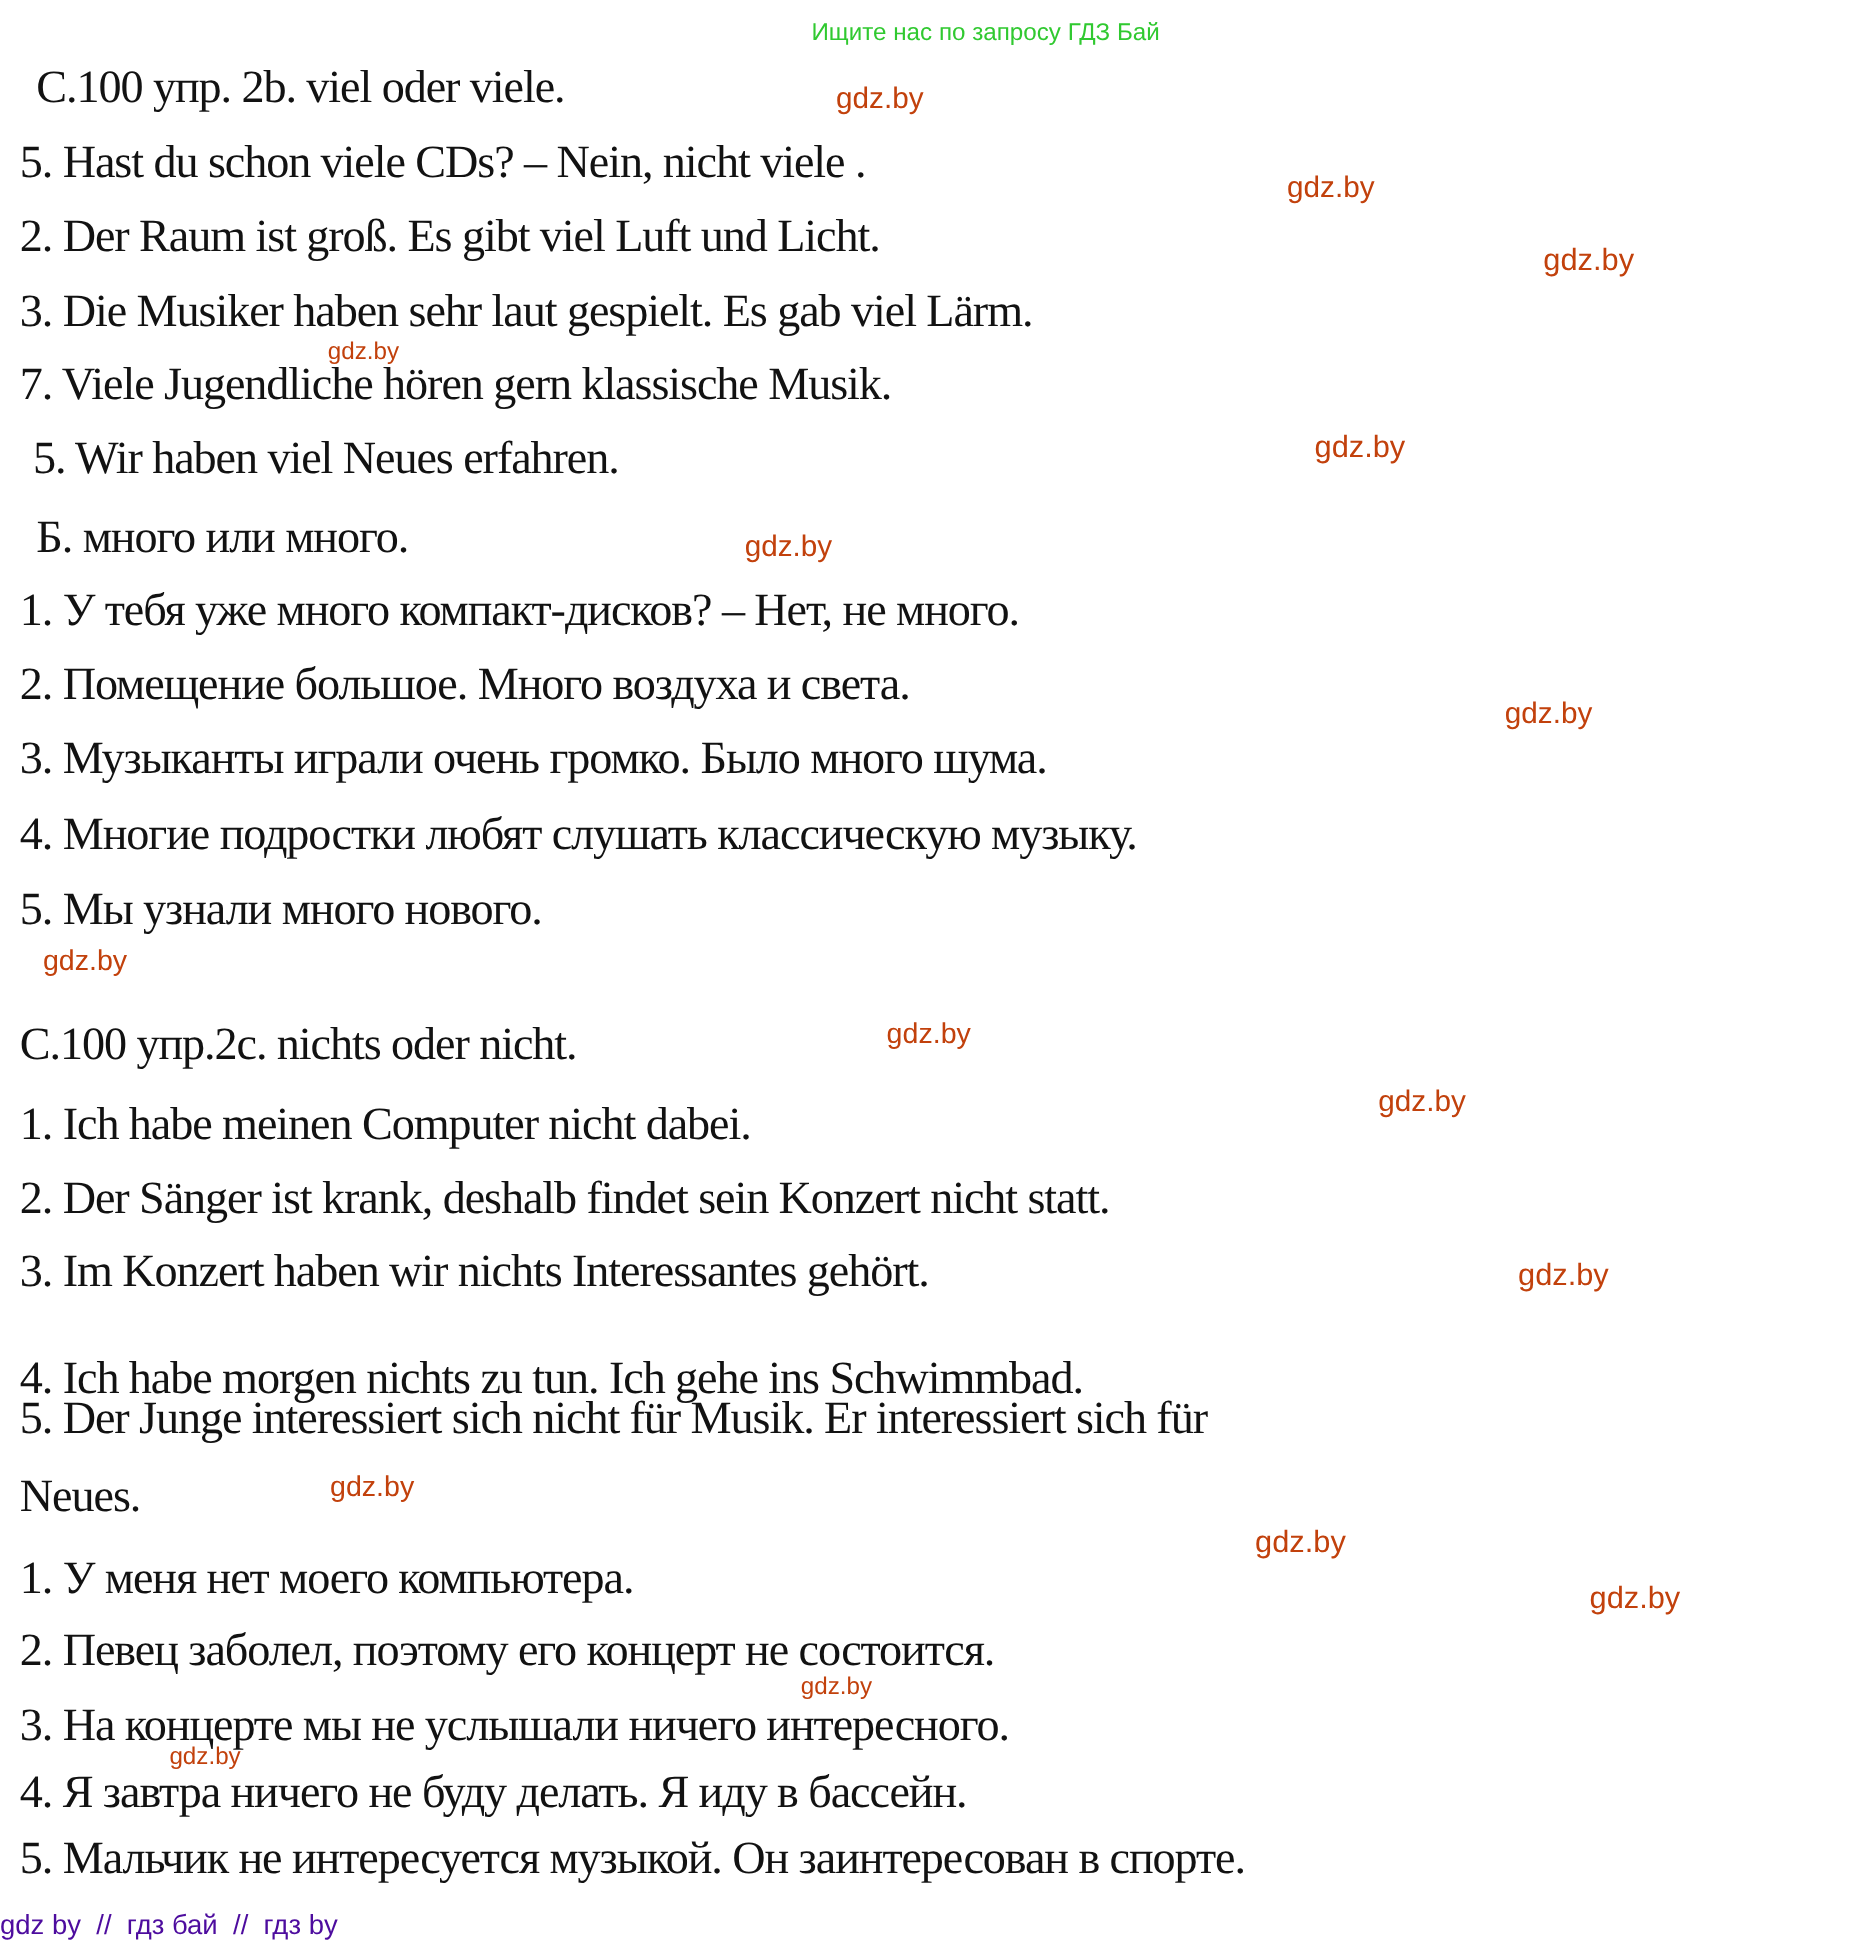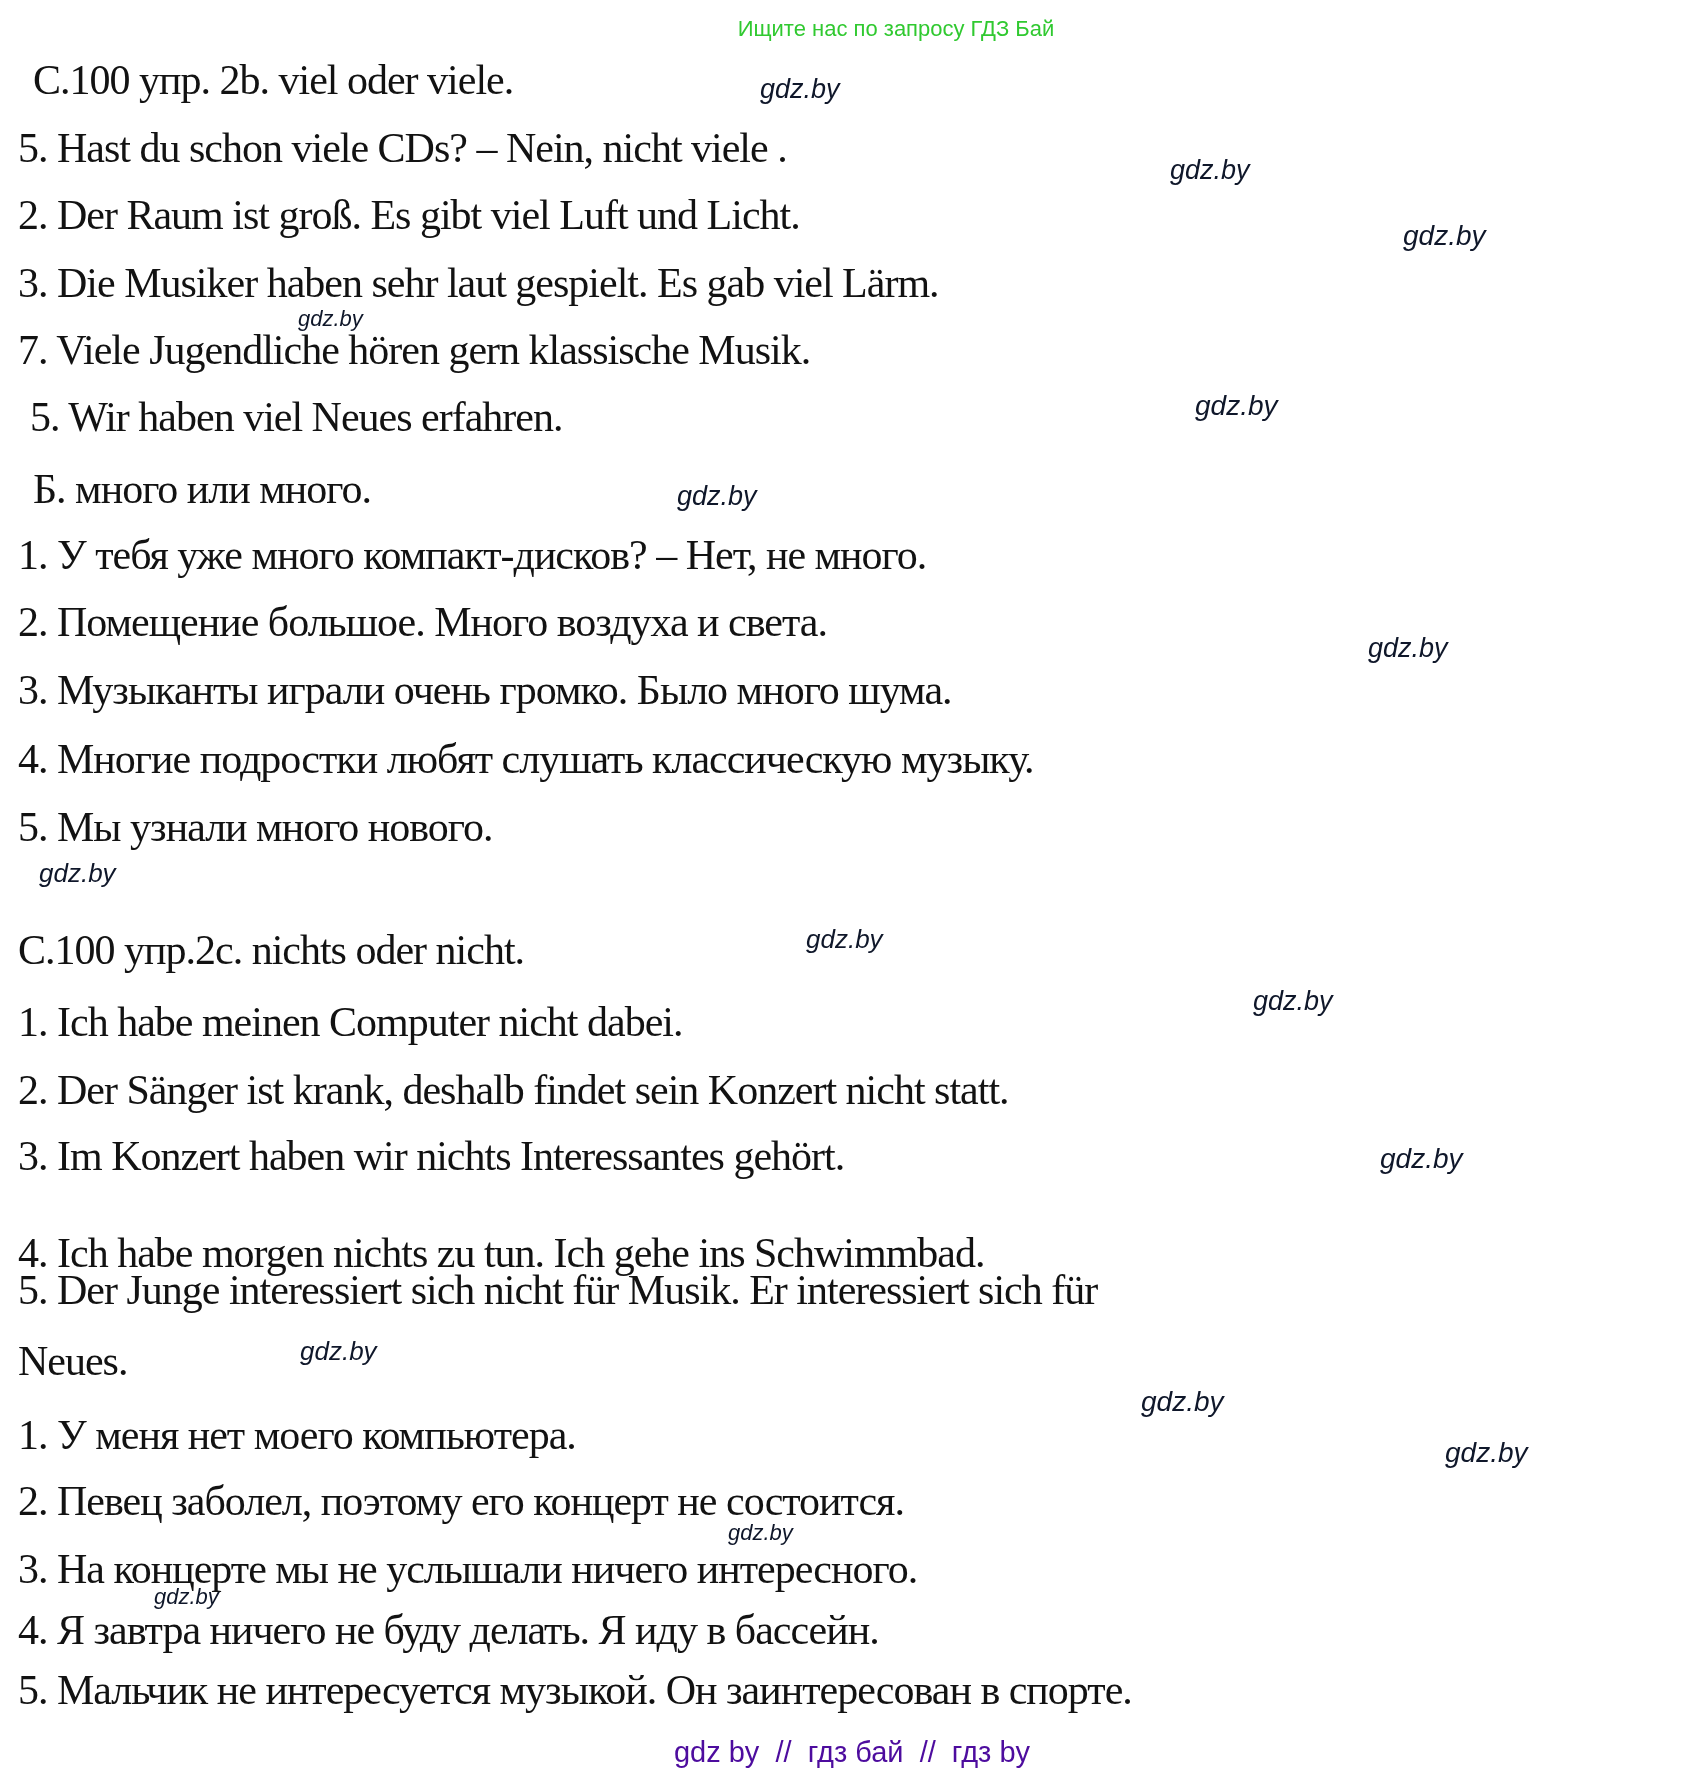--- a/index.html
+++ b/index.html
@@ -26,32 +26,31 @@
     position: absolute;
     font-size: 42px;
     line-height: 1.05;
     color: #121212;
     letter-spacing: -1px;
     white-space: pre;
   }
   .wm {
     position: absolute;
     font-family: "Liberation Sans", sans-serif;
-    color: #0f172a;
+    color: #c2410c;
     white-space: pre;
-    font-style: italic;
   }
   .footer {
     position: absolute;
     top: 1736px;
     left: 0;
     width: 100%;
-    text-align: center;
+    text-align: left;
     font-family: "Liberation Sans", sans-serif;
-    font-size: 29px;
+    font-size: 25px;
     color: #4d0c9e;
     white-space: pre;
   }
 </style>
 </head>
 <body>
 
 <div class="page">
 
   <div class="promo" style="color: rgb(48, 201, 48);">Ищите нас по запросу ГДЗ Бай</div>

